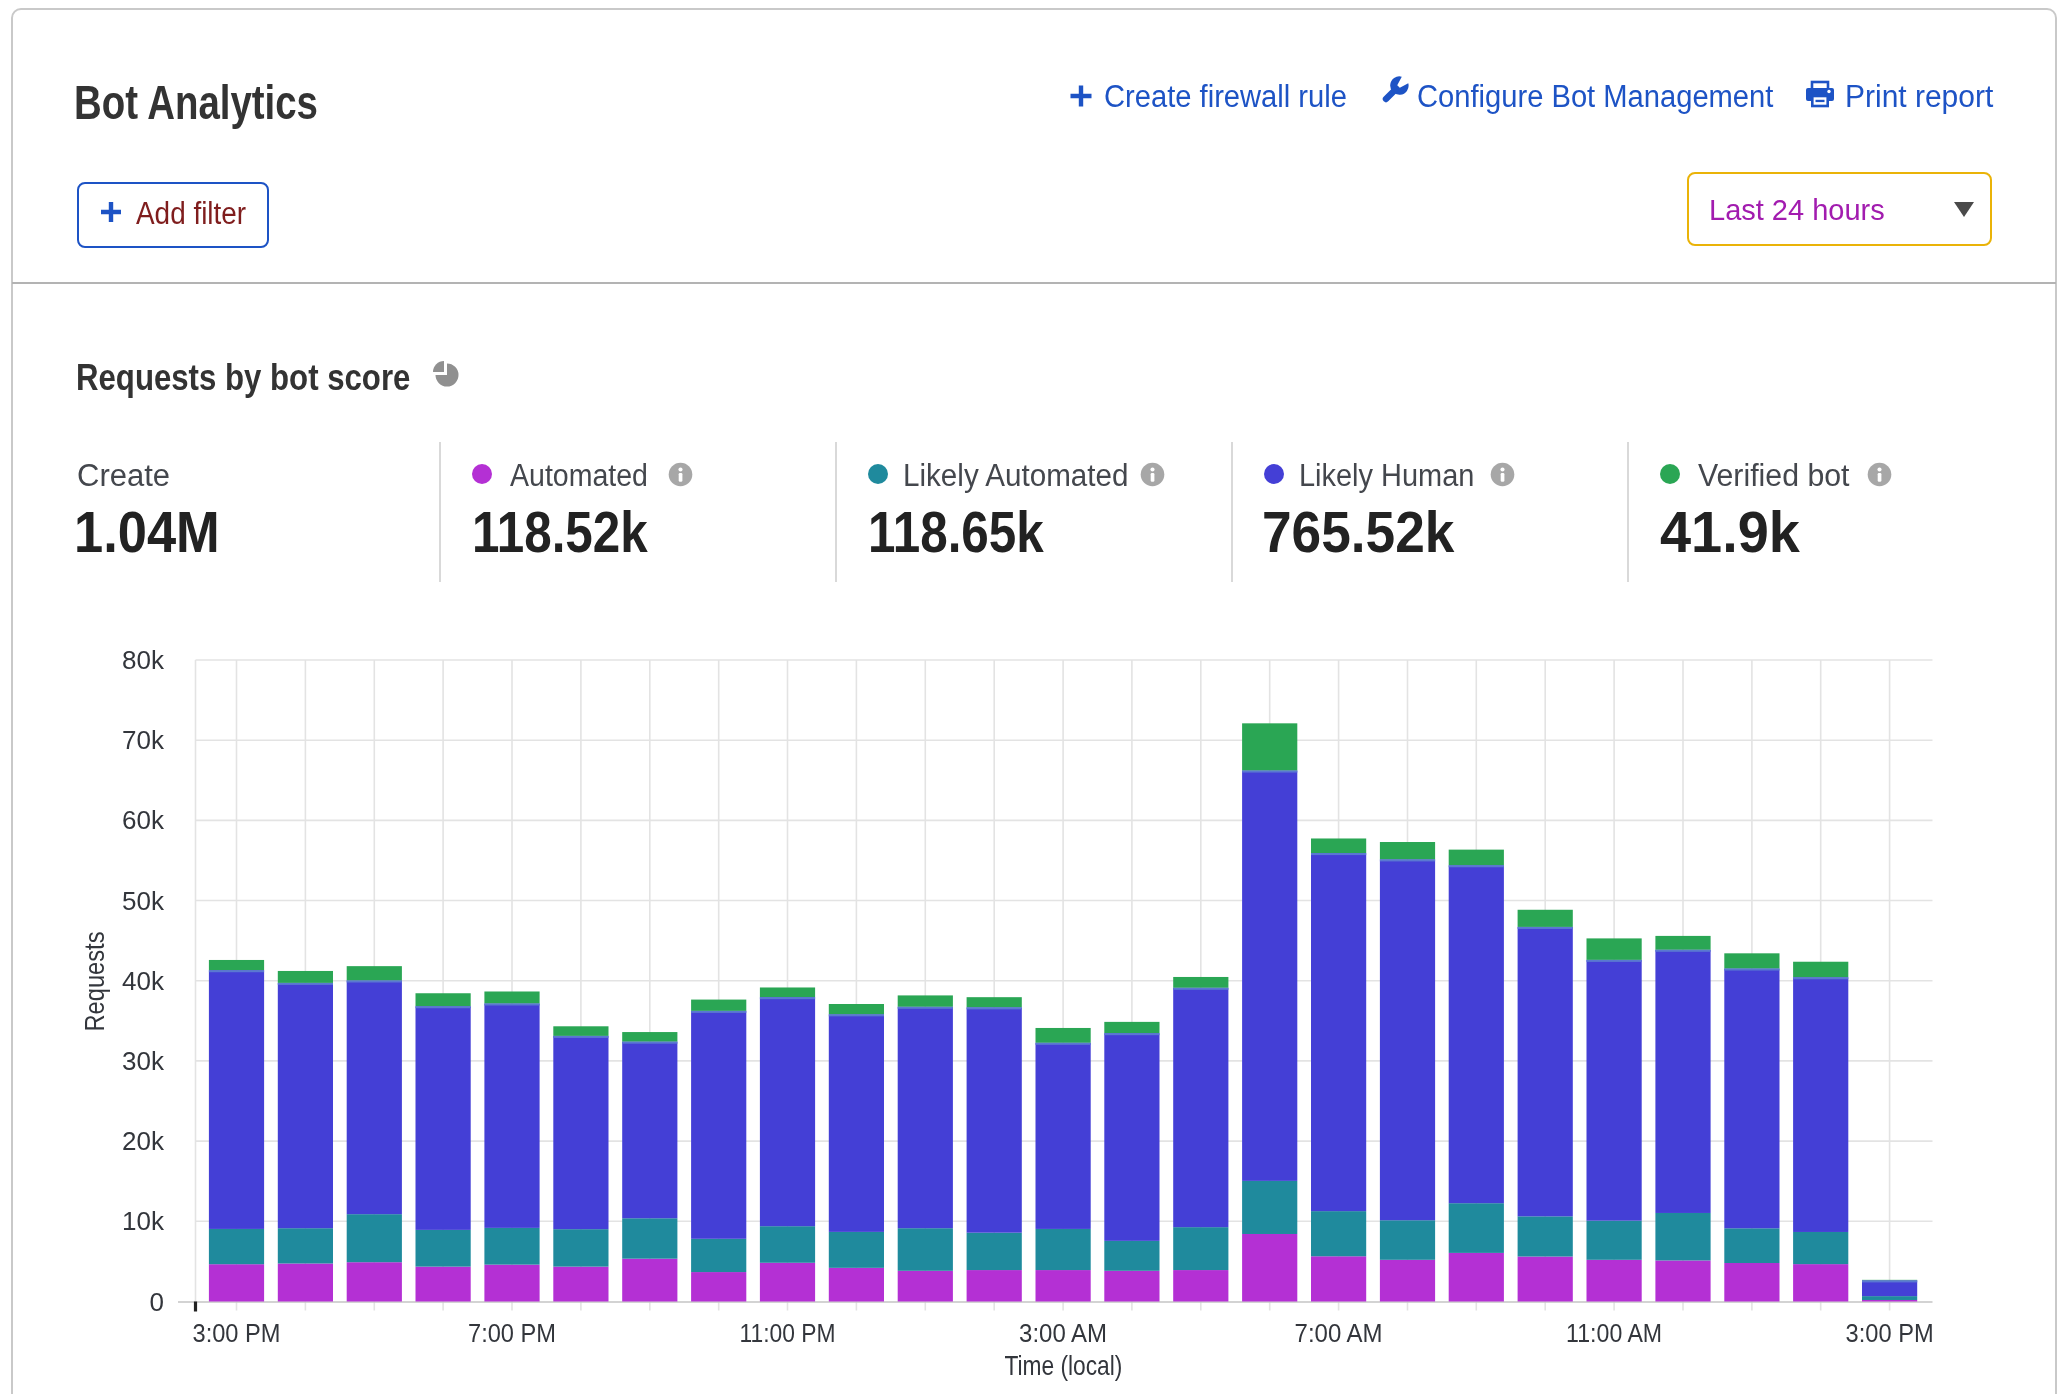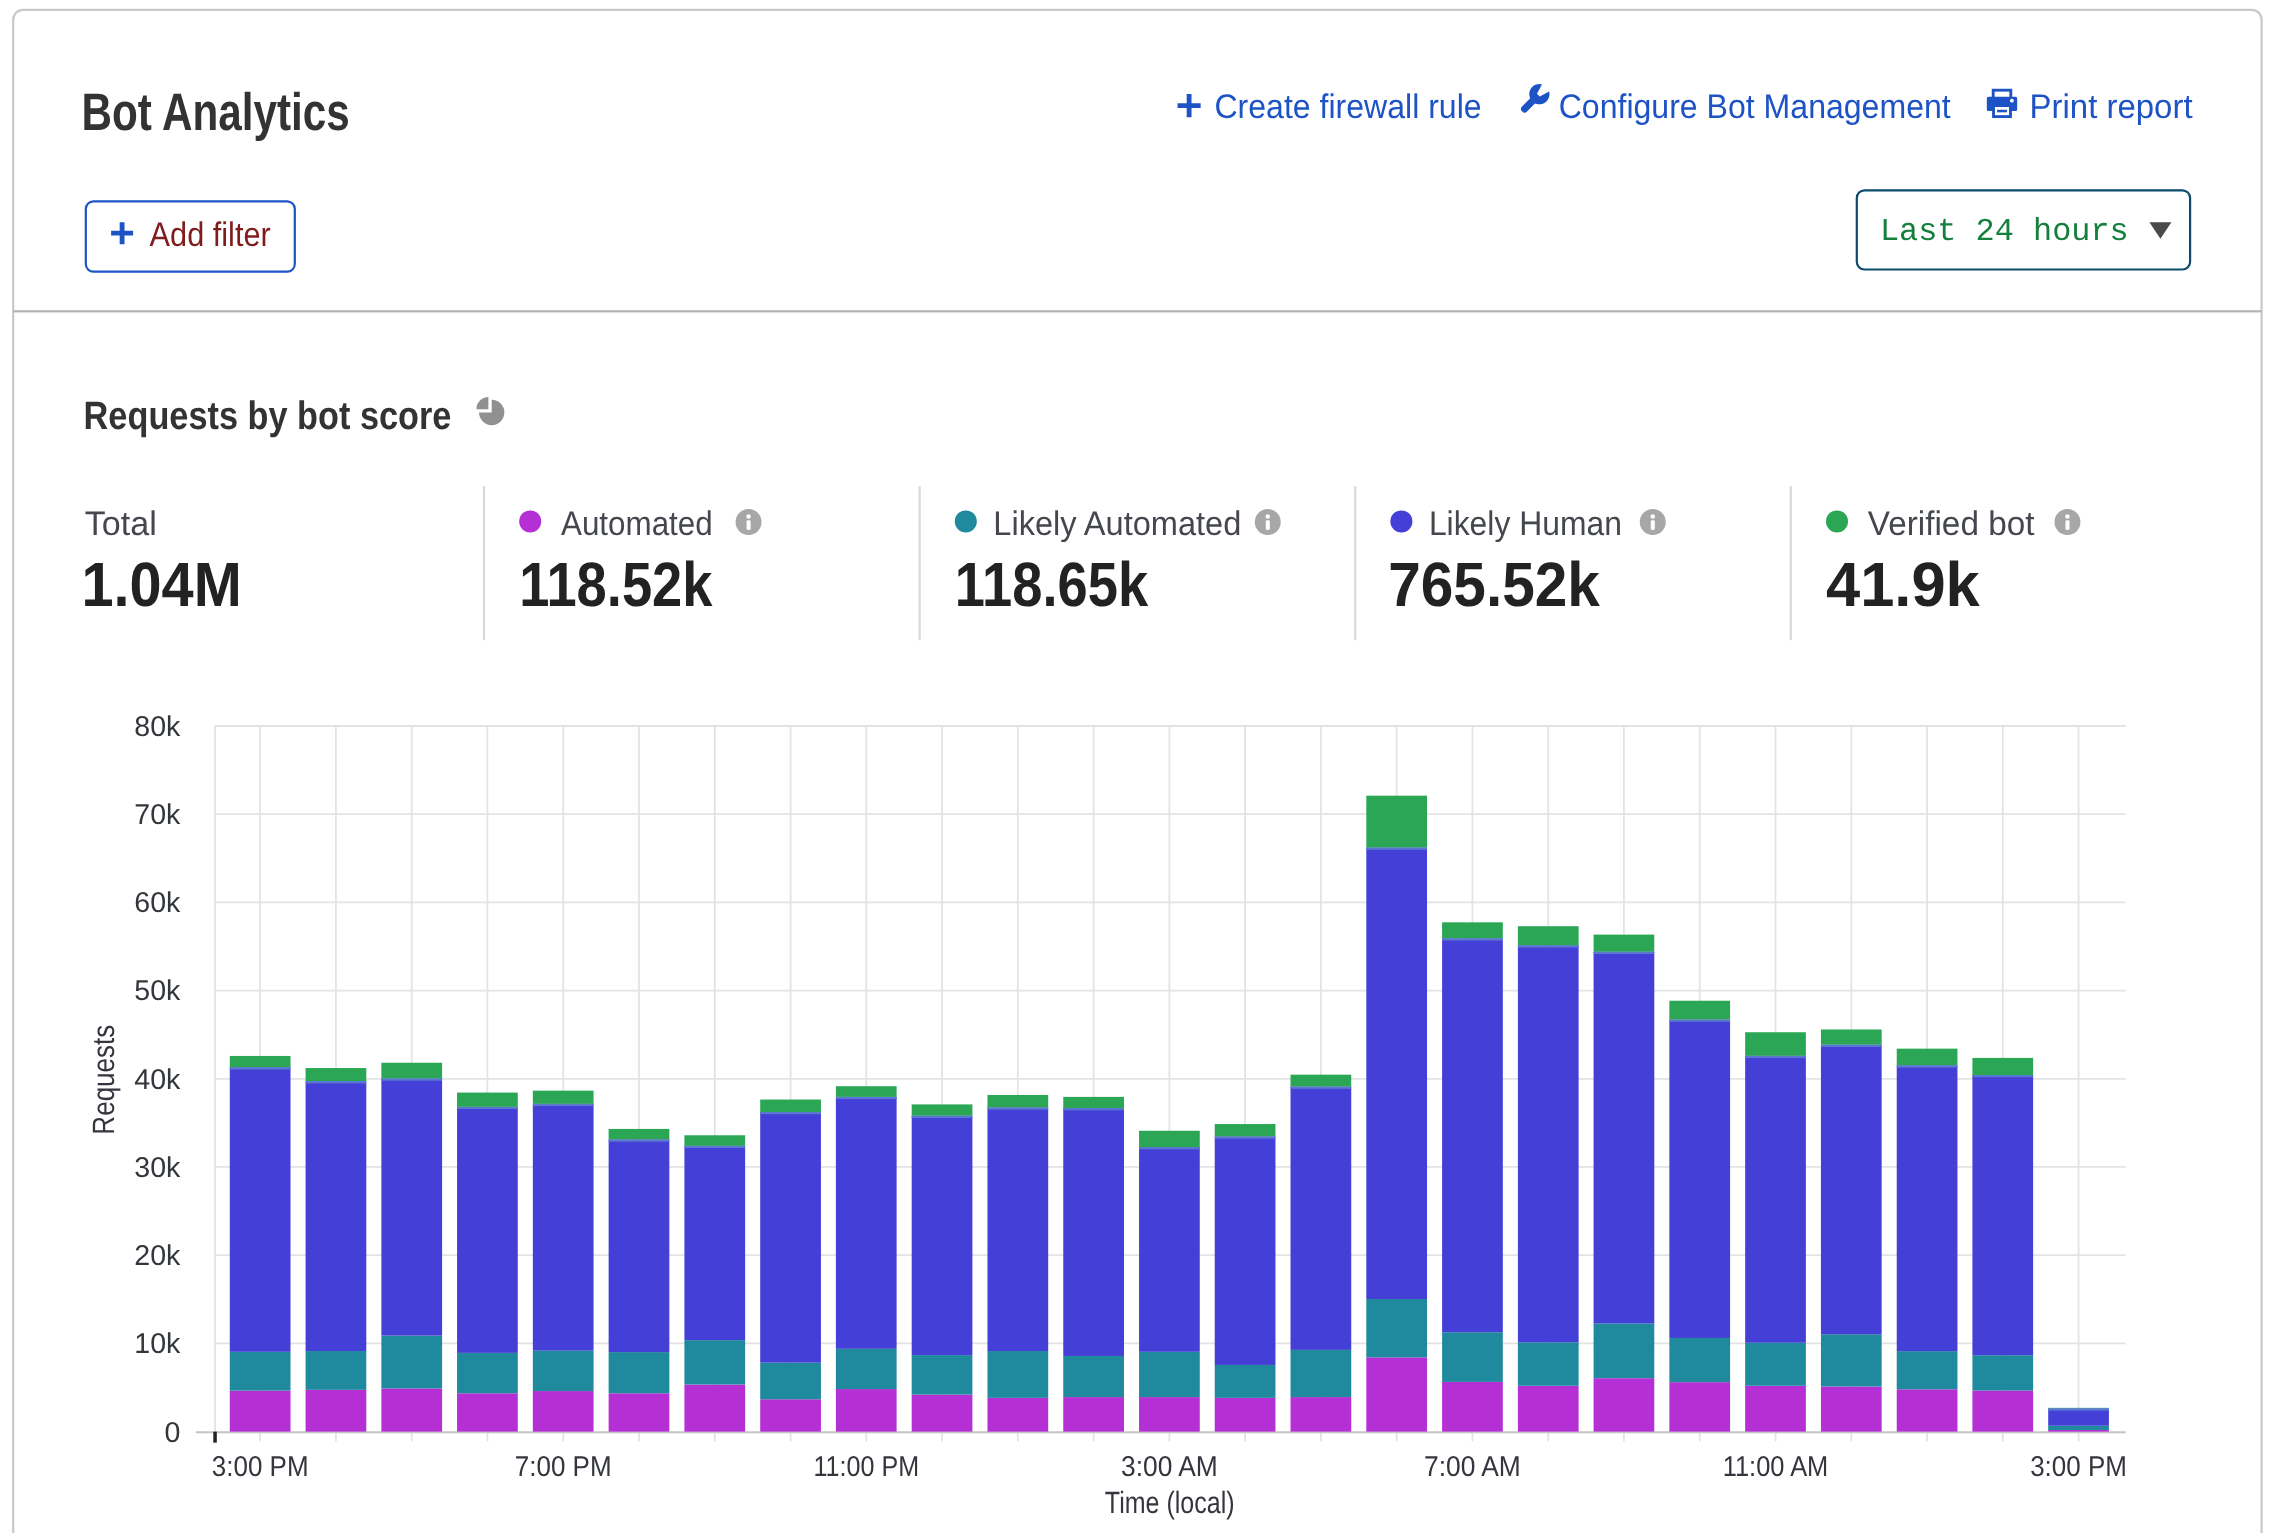--- a/index.html
+++ b/index.html
@@ -3,21 +3,21 @@
 <meta charset="utf-8">
 <style>
   * { margin:0; padding:0; box-sizing:border-box; }
   html,body { width:2070px; height:1394px; background:#fff; font-family:"Liberation Sans", sans-serif; overflow:hidden; }
   .abs { position:absolute; }
   .card { position:absolute; left:11px; top:8px; width:2046px; height:1420px; border:2px solid #c9c9c9; border-radius:10px; }
   .divider { position:absolute; left:12px; top:282px; width:2044px; height:2px; background:#b3b3b3; }
   h1 { position:absolute; left:74px; top:79px; font-size:48px; font-weight:bold; color:#333; line-height:1; transform:scaleX(.80); transform-origin:0 0; white-space:nowrap; }
   .link { position:absolute; top:81px; font-size:31px; color:#1d53c5; line-height:1; white-space:nowrap; transform-origin:0 0; }
   .btn { position:absolute; left:77px; top:182px; width:192px; height:66px; border:2px solid #1d53c5; border-radius:8px; color:#7f1d1d; font-size:31px; }
-  .dd { position:absolute; left:1687px; top:172px; width:305px; height:74px; border:2px solid #0c4a6e; border-radius:8px; font-size:29px; color:#15803d;font-family:Liberation Mono, monospace; }
+  .dd { position:absolute; left:1687px; top:172px; width:305px; height:74px; border:2px solid #eab308; border-radius:8px; font-size:29px; color:#a21caf; }
   .caret { position:absolute; right:16px; top:28px; width:0; height:0; border-left:10px solid transparent; border-right:10px solid transparent; border-top:15px solid #4a4a4a; }
   h2 { position:absolute; left:76px; top:360px; font-size:36px; font-weight:bold; color:#333; line-height:1; transform:scaleX(.866); transform-origin:0 0; white-space:nowrap; }
   .statlabel { position:absolute; font-size:31px; color:#44474d; line-height:1; white-space:nowrap; transform-origin:0 0; }
   .statnum { position:absolute; font-size:57px; font-weight:bold; color:#222; line-height:1; white-space:nowrap; transform-origin:0 0; }
   .dot { position:absolute; width:20px; height:20px; border-radius:50%; }
   .vdiv { position:absolute; top:442px; width:2px; height:140px; background:#d9d9d9; }
 </style>
 </head>
 <body>
 <div class="card"></div>
@@ -56,21 +56,21 @@
 </div>
 
 <div class="divider"></div>
 
 <h2>Requests by bot score</h2>
 <svg class="abs" style="left:433px; top:361px;" width="28" height="28" viewBox="0 0 28 28">
   <path d="M14 2.5 A11.5 11.5 0 1 1 2.5 14 L 14 14 Z" fill="#909090"></path>
   <path d="M11 11 L 0 11 A11 11 0 0 1 11 0 Z" fill="#909090"></path>
 </svg>
 
-<div class="statlabel" style="left:77px; top:460px;">Total</div>
+<div class="statlabel" style="left:77px; top:460px;">Create</div>
 <div class="statnum" style="left:74px; top:504px; transform:scaleX(.92);">1.04M</div>
 
 <div class="vdiv" style="left:439px;"></div>
 <div class="dot" style="left:472px; top:464px; background:#b430d4;"></div>
 <div class="statlabel" style="left:510px; top:460px; transform:scaleX(.92);">Automated</div>
 <svg class="abs info" style="left:668px; top:462px;" width="25" height="25" viewBox="0 0 25 25">
   <circle cx="12.5" cy="12.5" r="11.8" fill="#a7a7a7"></circle>
   <circle cx="12.5" cy="7.5" r="2.05" fill="#fff"></circle>
   <rect x="10.7" y="10.9" width="3.7" height="8.9" rx="1.3" fill="#fff"></rect>
 </svg>

